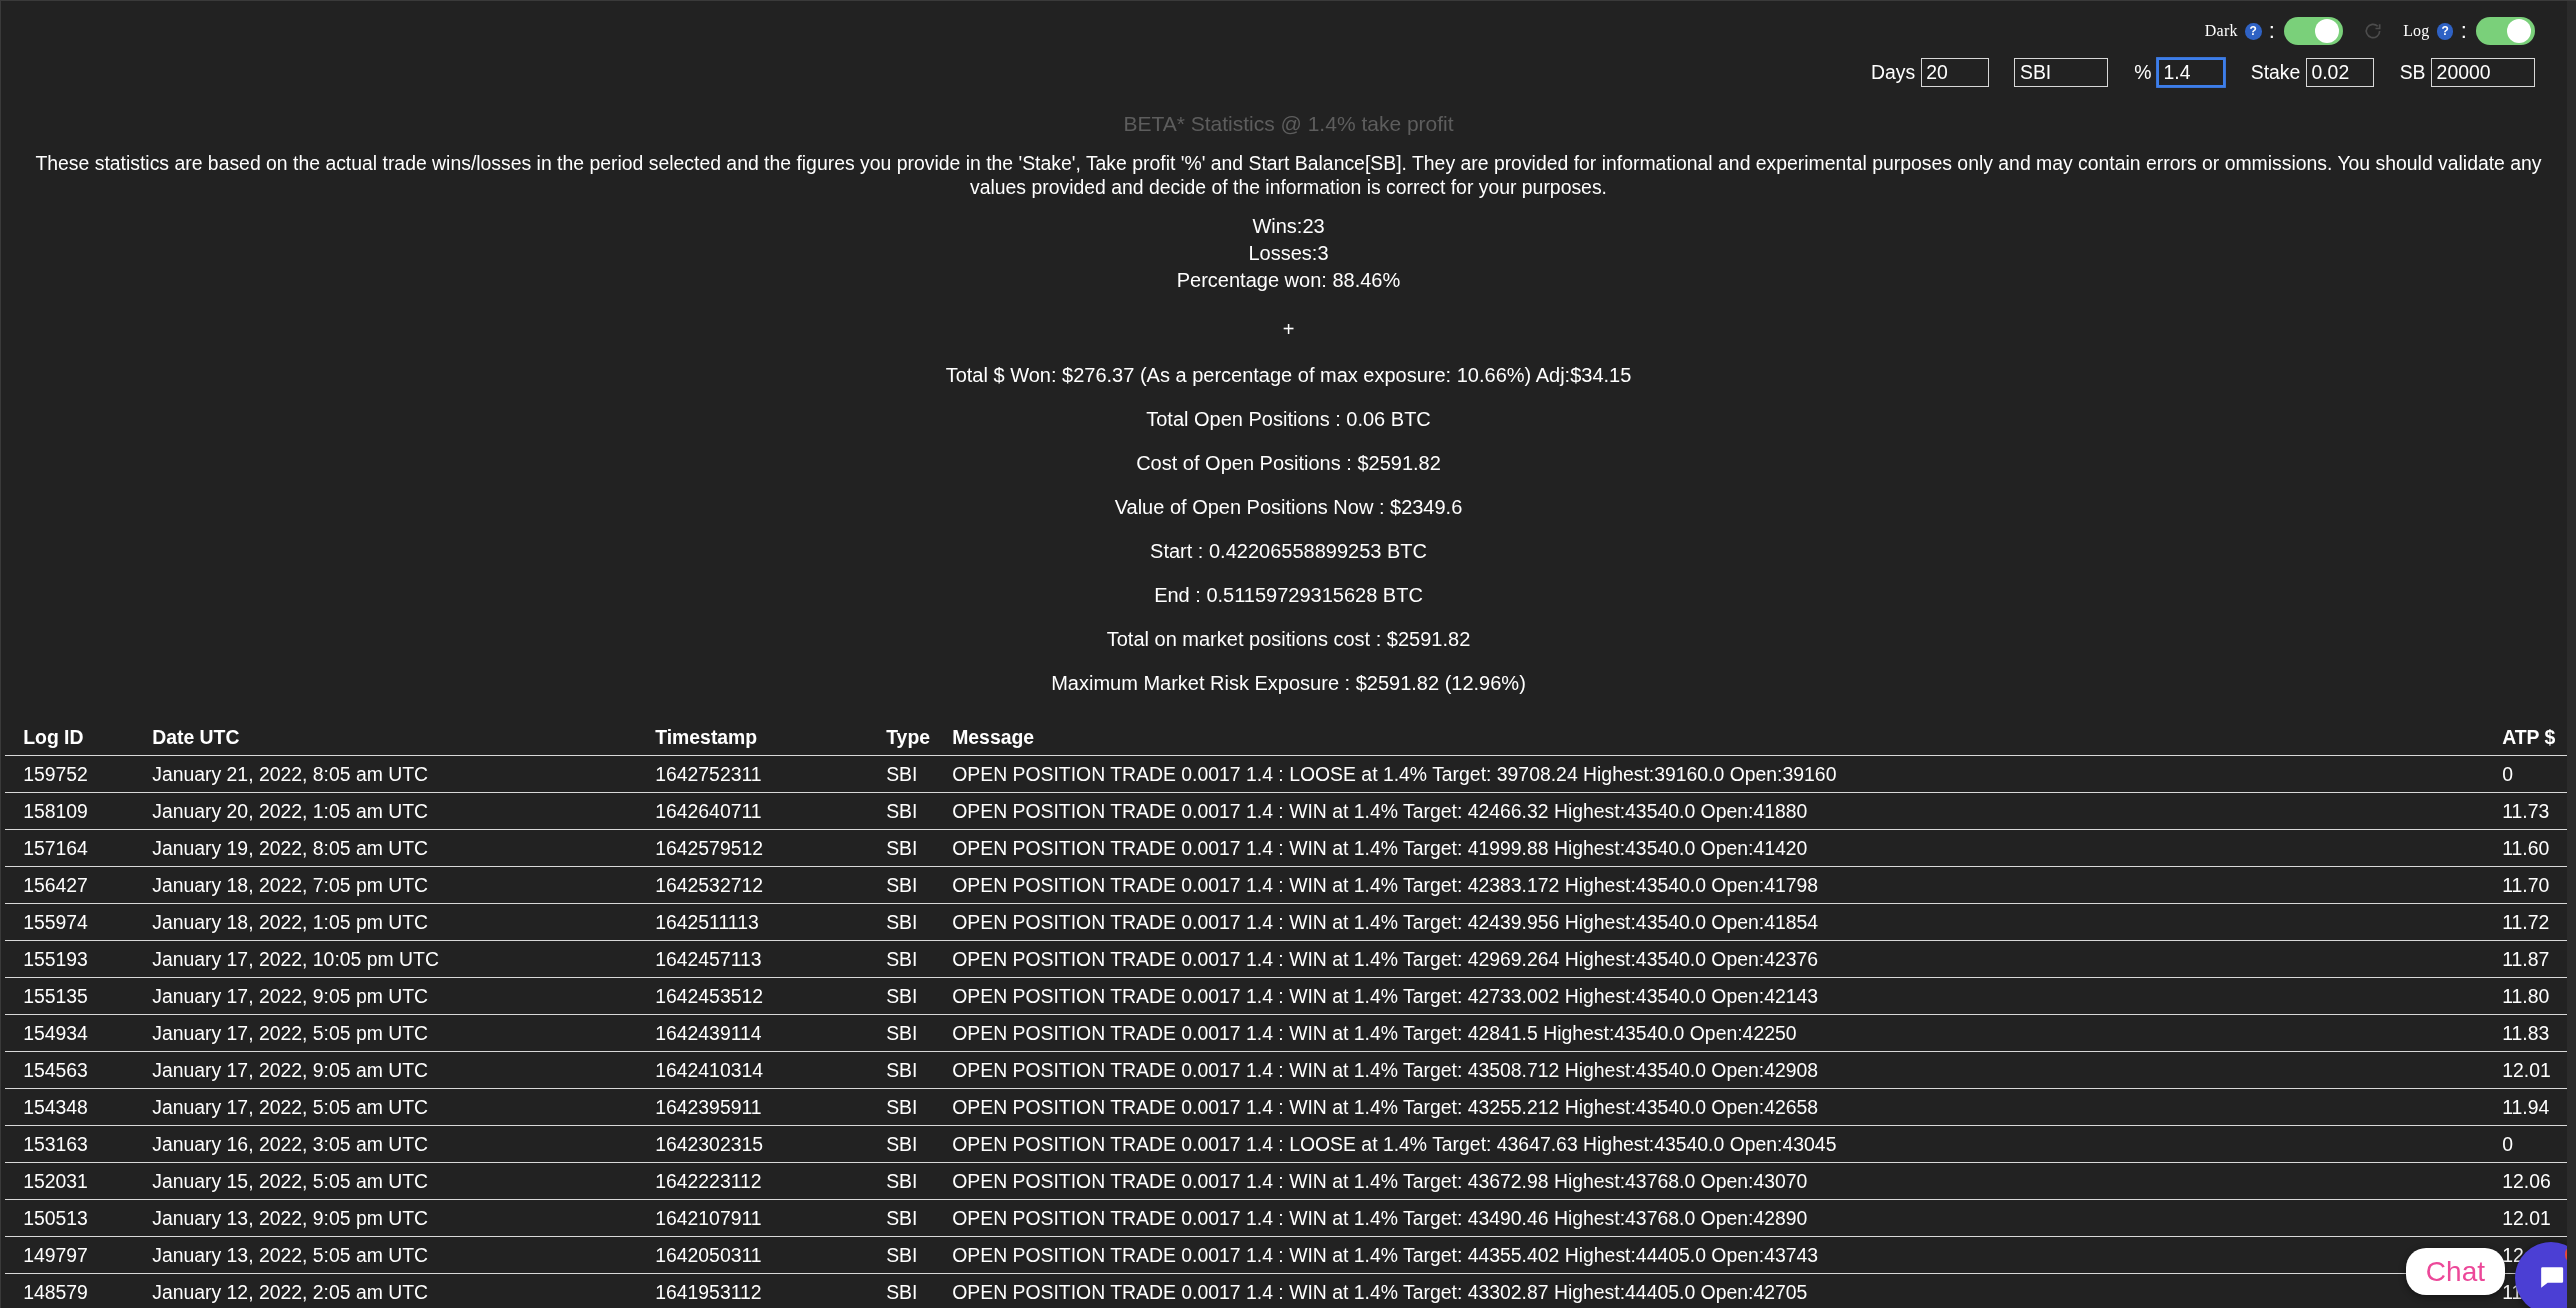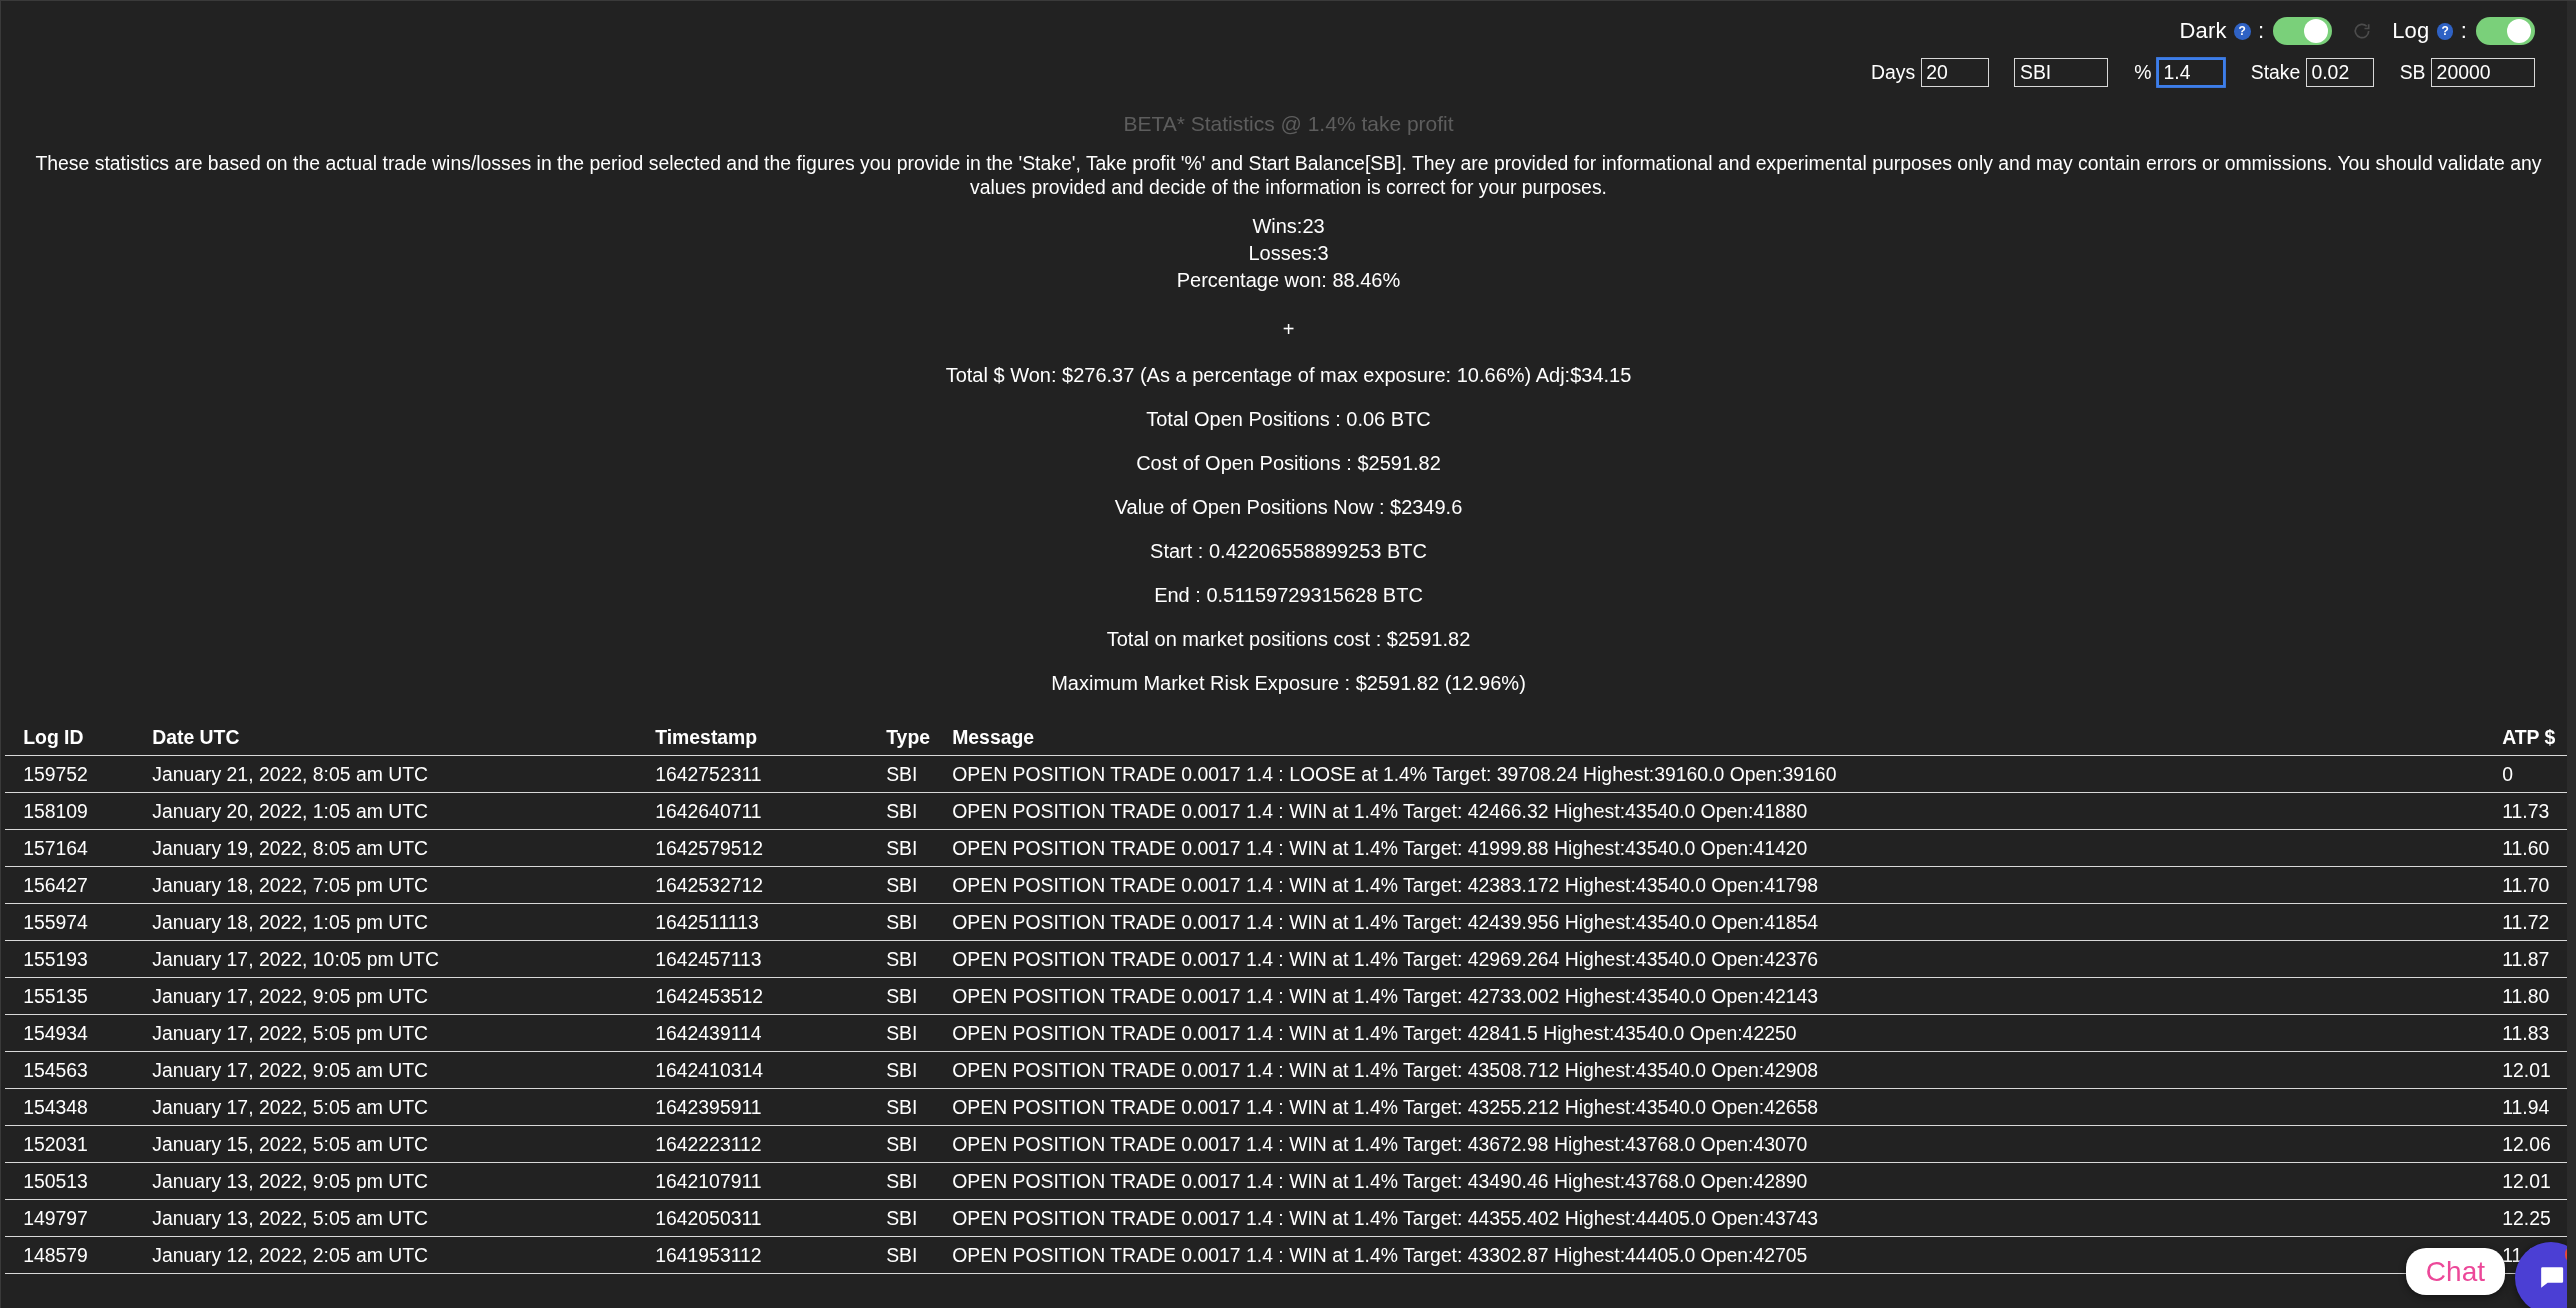--- a/index.html
+++ b/index.html
@@ -30,23 +30,24 @@
     align-items: center;
     gap: 20px;
     height: 31px;
   }
   .toggle-group {
     display: flex;
     align-items: center;
     gap: 5.5px;
   }
   .toggle-label {
-    font-size: 22px;
+    font-size: 16px;
     color: #ffffff;
     letter-spacing: 0.2px;
+    font-family: Liberation Serif, serif;
   }
   .help-dot {
     display: inline-flex;
     align-items: center;
     justify-content: center;
     width: 16.6px; height: 16.6px;
     border-radius: 50%;
     background: #2f62c4;
     color: #ffffff;
     font-size: 12px;
@@ -405,20 +406,28 @@
           </tr>
           <tr>
             <td>154348</td>
             <td>January 17, 2022, 5:05 am UTC</td>
             <td>1642395911</td>
             <td>SBI</td>
             <td>OPEN POSITION TRADE 0.0017 1.4 : WIN at 1.4% Target: 43255.212 Highest:43540.0 Open:42658</td>
             <td>11.94</td>
           </tr>
           <tr>
+            <td>153163</td>
+            <td>January 16, 2022, 3:05 am UTC</td>
+            <td>1642302315</td>
+            <td>SBI</td>
+            <td>OPEN POSITION TRADE 0.0017 1.4 : LOOSE at 1.4% Target: 43647.63 Highest:43540.0 Open:43045</td>
+            <td>0</td>
+          </tr>
+          <tr>
             <td>152031</td>
             <td>January 15, 2022, 5:05 am UTC</td>
             <td>1642223112</td>
             <td>SBI</td>
             <td>OPEN POSITION TRADE 0.0017 1.4 : WIN at 1.4% Target: 43672.98 Highest:43768.0 Open:43070</td>
             <td>12.06</td>
           </tr>
           <tr>
             <td>150513</td>
             <td>January 13, 2022, 9:05 pm UTC</td>

